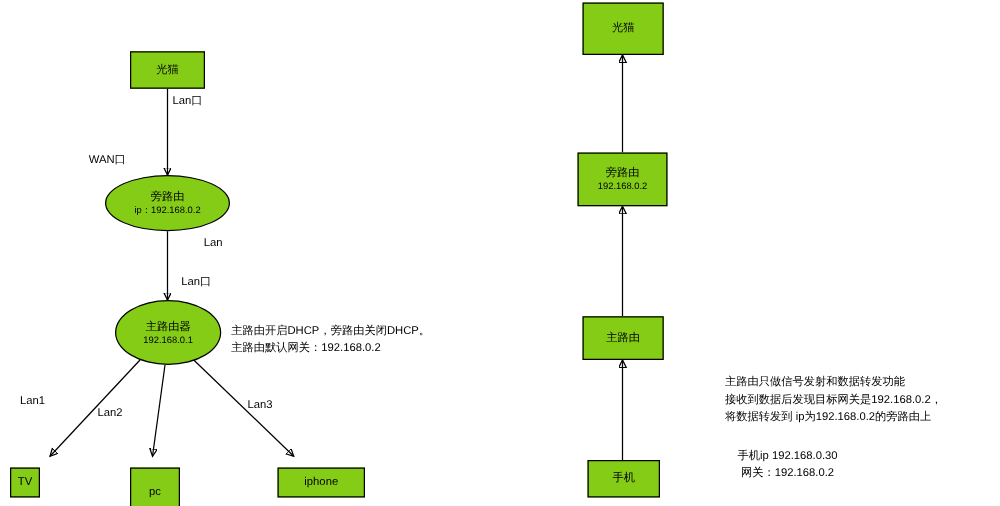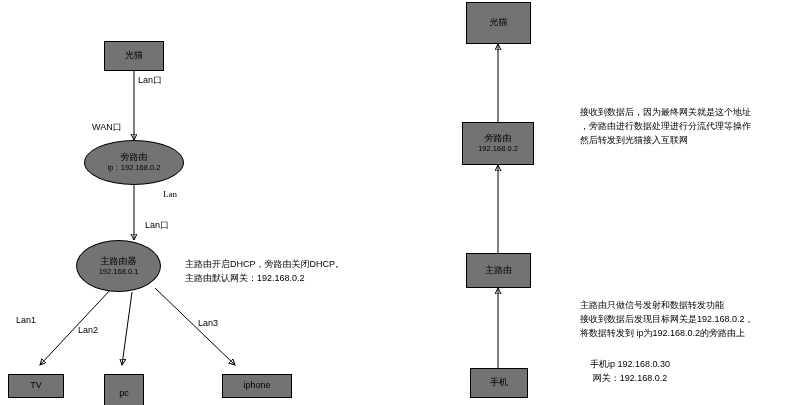--- a/index.html
+++ b/index.html
@@ -12,21 +12,21 @@
     width: 800px;
     height: 405px;
     background: #ffffff;
     font-family: "Liberation Sans", sans-serif;
     overflow: hidden;
   }
   .node {
     position: absolute;
     box-sizing: border-box;
     border: 1px solid #000000;
-    background: #737373;
+    background: #84cc16;
     display: flex;
     flex-direction: column;
     align-items: center;
     justify-content: center;
     font-size: 9px;
     color: #000000;
     line-height: 1.25;
     text-align: center;
   }
   .node.ellipse {
@@ -94,40 +94,40 @@
 
   <div class="node" style="left:104px; top:41px; width:60px; height:30px;">
     <div class="l1">光猫</div>
   </div>
 
   <div class="node ellipse" style="left:84px; top:140px; width:100px; height:45px;">
     <div class="l1">旁路由</div>
     <div class="l2">ip：192.168.0.2</div>
   </div>
 
-  <div class="node ellipse" style="left:76px; top:240px; width:85px; height:52px;text-align:right;">
+  <div class="node ellipse" style="left:92px; top:240px; width:85px; height:52px;text-align:right;">
     <div class="l1">主路由器</div>
     <div class="l2">192.168.0.1</div>
   </div>
 
-  <div class="node" style="left:8px; top:374px; width:56px; height:24px;">
+  <div class="node" style="left:8px; top:374px; width:24px; height:24px;">
     <div class="l1">TV</div>
   </div>
 
   <div class="node" style="left:104px; top:374px; width:40px; height:40px;">
     <div class="l1">pc</div>
   </div>
 
   <div class="node" style="left:222px; top:374px; width:70px; height:24px;">
     <div class="l1">iphone</div>
   </div>
 
   <div class="edge-label" style="left:138px; top:74px;">Lan口</div>
-  <div class="edge-label" style="left:92px; top:121px;">WAN口</div>
-  <div class="edge-label" style="left:163px; top:189px;font-family:Liberation Serif, serif;">Lan</div>
+  <div class="edge-label" style="left:71px; top:121px;">WAN口</div>
+  <div class="edge-label" style="left:163px; top:189px;">Lan</div>
   <div class="edge-label" style="left:145px; top:219px;">Lan口</div>
   <div class="edge-label" style="left:16px; top:315px;">Lan1</div>
   <div class="edge-label" style="left:78px; top:325px;">Lan2</div>
   <div class="edge-label" style="left:198px; top:318px;text-align:center;">Lan3</div>
 
   <div class="note" style="left:185px; top:258px;">主路由开启DHCP，旁路由关闭DHCP。
 主路由默认网关：192.168.0.2</div>
 
   <div class="node" style="left:466px; top:2px; width:65px; height:42px;">
     <div class="l1">光猫</div>
@@ -139,22 +139,19 @@
   </div>
 
   <div class="node" style="left:470px; top:368px; width:58px; height:30px;">
     <div class="l1">手机</div>
   </div>
 
   <div class="node" style="left:466px; top:253px; width:65px; height:35px;">
     <div class="l1">主路由</div>
   </div>
 
-  <div class="note" style="left:580px; top:106px;">接收到数据后，因为最终网关就是这个地址
-，旁路由进行数据处理进行分流代理等操作
-然后转发到光猫接入互联网</div>
   <div class="note" style="left:580px; top:252px;margin-top:47px;">主路由只做信号发射和数据转发功能
 接收到数据后发现目标网关是192.168.0.2，
 将数据转发到 ip为192.168.0.2的旁路由上</div>
   <div class="note" style="left:590px; top:358px;text-align:center;">手机ip 192.168.0.30
 网关：192.168.0.2</div>
 
 </div>
 
 </body></html>

